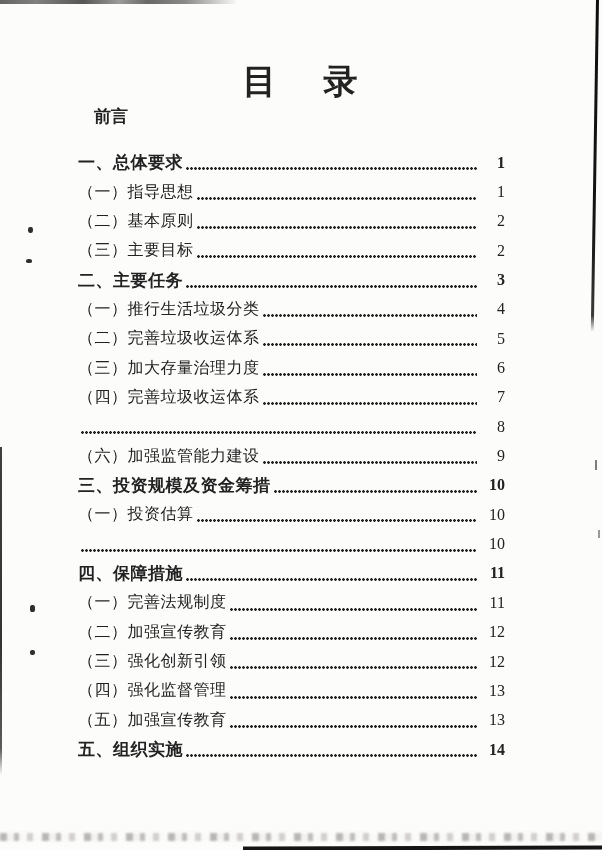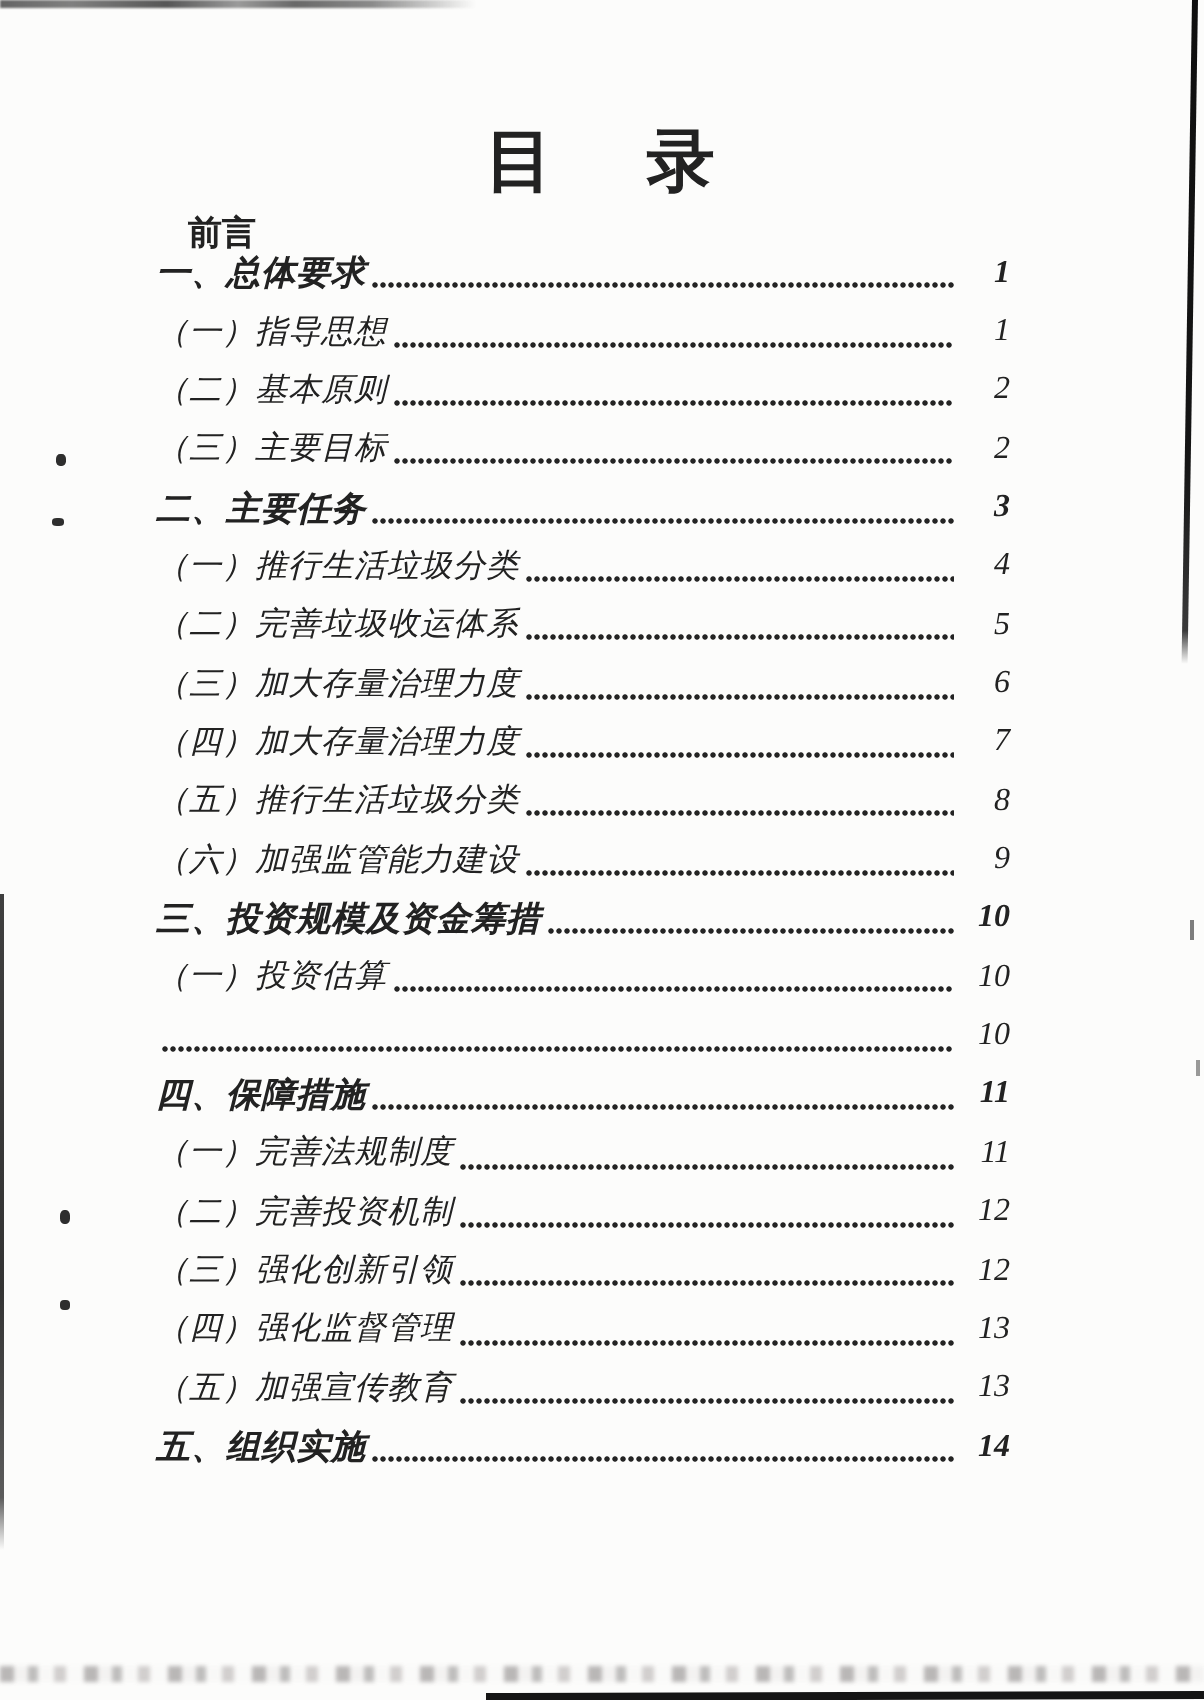--- a/index.html
+++ b/index.html
@@ -38,23 +38,22 @@
     font-family:"Liberation Sans","DejaVu Sans",sans-serif;
     font-weight:bold;
     font-size:17px;
     line-height:22px;
     color:var(--ink);
     margin-left:16px;
   }
   
   .toc-list{
     position:absolute;
-    top:122px;left:78px;
+    top:148px;left:78px;
     width:427px;
-    font-style:italic;
   }
   .toc-row{
     height:29.35px;
     display:flex;
     align-items:center;
     box-sizing:border-box;
   }
   .toc-row .label{
     white-space:nowrap;
     color:var(--ink);
@@ -192,26 +191,25 @@
         <span class="label">（二）完善垃圾收运体系</span>
         <span class="leader"></span>
         <span class="pagenum">5</span>
       </div>
       <div class="toc-row sub">
         <span class="label">（三）加大存量治理力度</span>
         <span class="leader"></span>
         <span class="pagenum">6</span>
       </div>
       <div class="toc-row sub">
-        <span class="label">（四）加大存量治理力度</span>
+        <span class="label">（四）完善垃圾收运体系</span>
         <span class="leader"></span>
         <span class="pagenum">7</span>
       </div>
       <div class="toc-row sub">
-        <span class="label">（五）推行生活垃圾分类</span>
         <span class="leader"></span>
         <span class="pagenum">8</span>
       </div>
       <div class="toc-row sub">
         <span class="label">（六）加强监管能力建设</span>
         <span class="leader"></span>
         <span class="pagenum">9</span>
       </div>
       <div class="toc-row section">
         <span class="label">三、投资规模及资金筹措</span>
@@ -231,21 +229,21 @@
         <span class="label">四、保障措施</span>
         <span class="leader"></span>
         <span class="pagenum">11</span>
       </div>
       <div class="toc-row sub">
         <span class="label">（一）完善法规制度</span>
         <span class="leader"></span>
         <span class="pagenum">11</span>
       </div>
       <div class="toc-row sub">
-        <span class="label">（二）完善投资机制</span>
+        <span class="label">（二）加强宣传教育</span>
         <span class="leader"></span>
         <span class="pagenum">12</span>
       </div>
       <div class="toc-row sub">
         <span class="label">（三）强化创新引领</span>
         <span class="leader"></span>
         <span class="pagenum">12</span>
       </div>
       <div class="toc-row sub">
         <span class="label">（四）强化监督管理</span>

